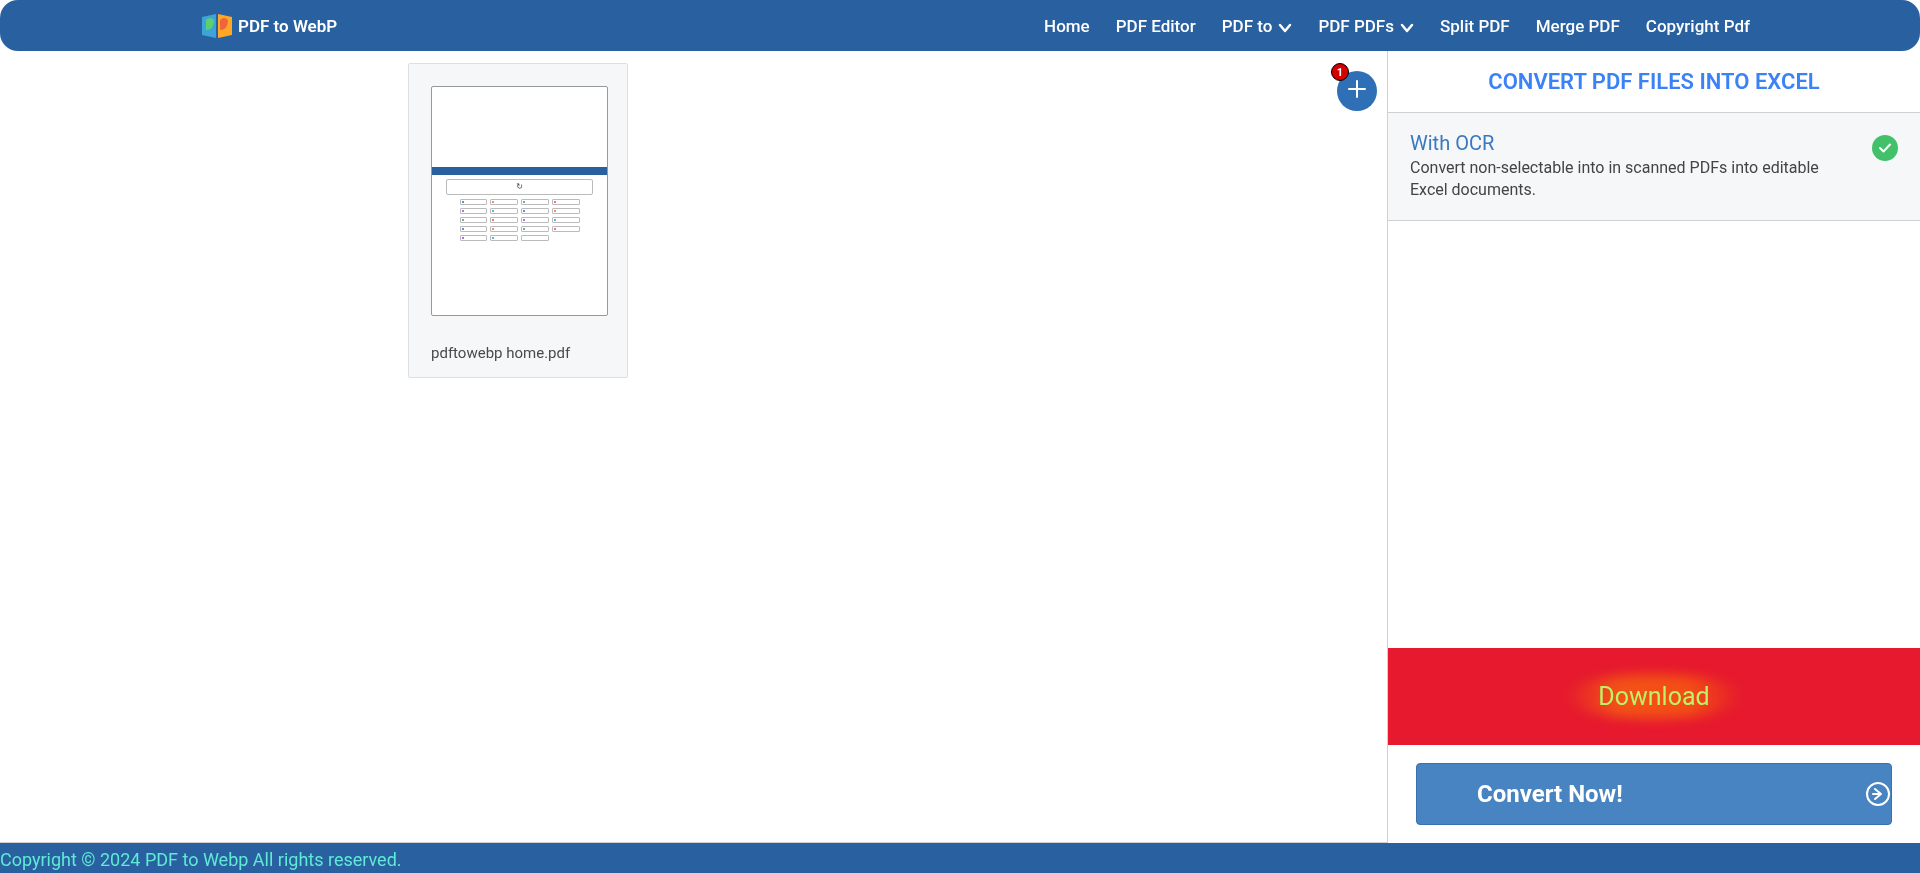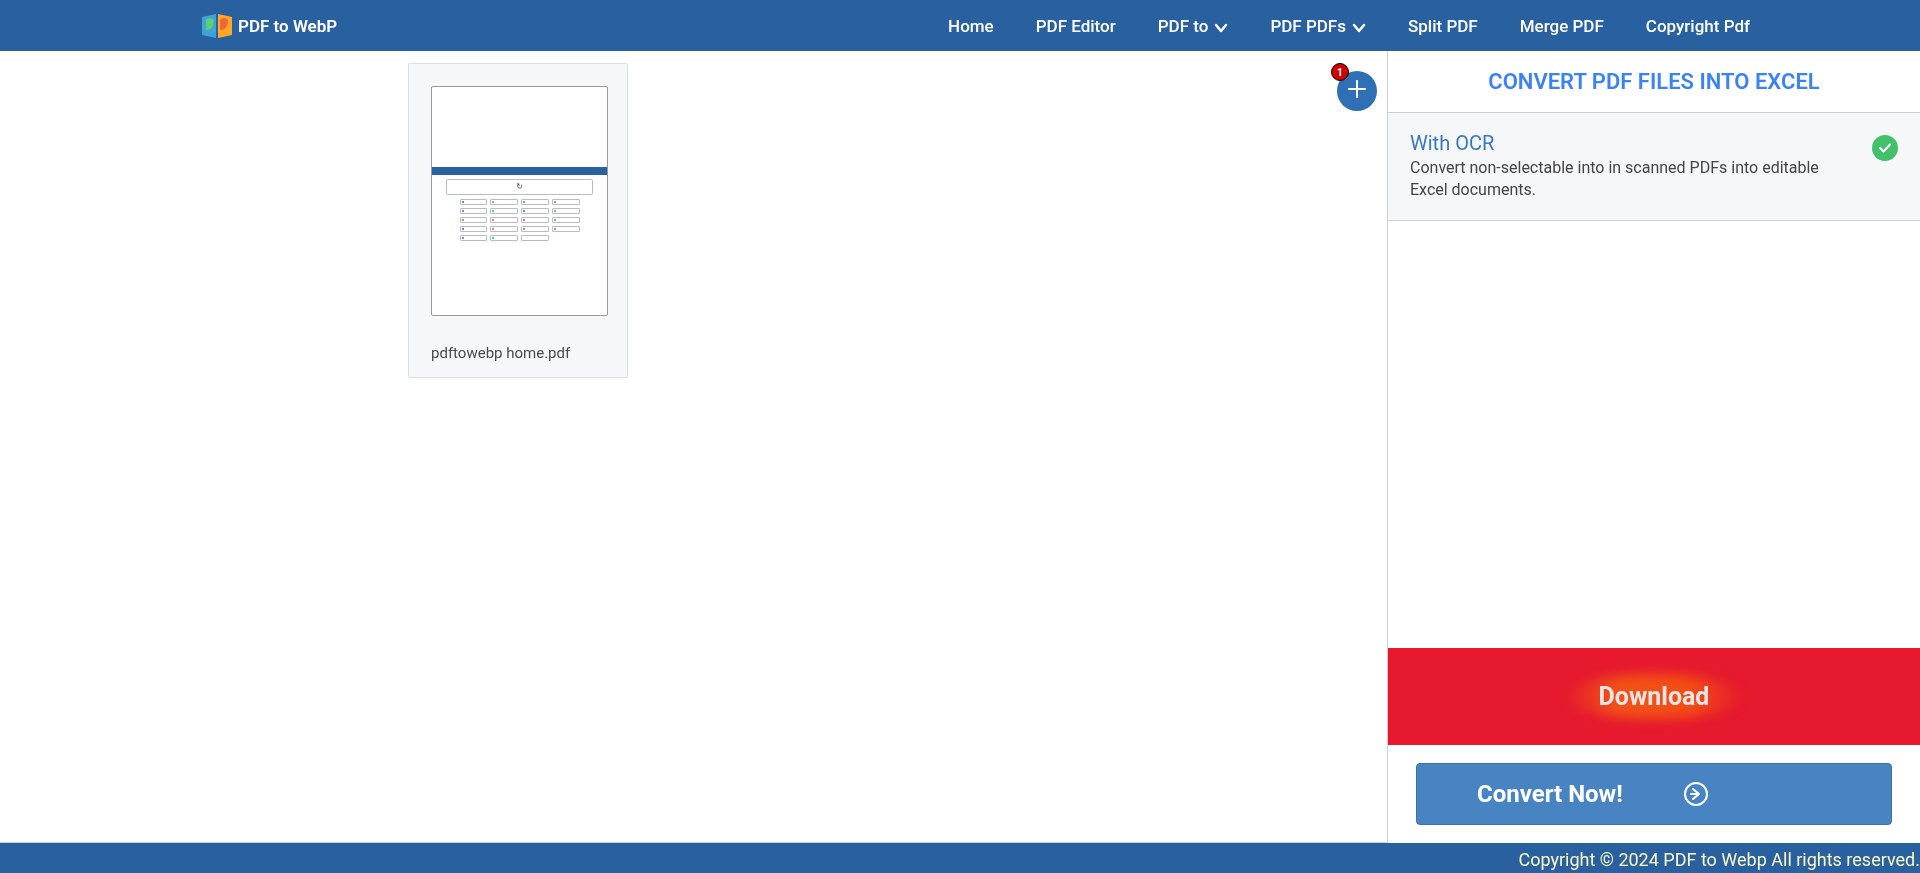--- a/index.html
+++ b/index.html
@@ -1,23 +1,23 @@
 <!DOCTYPE html>
 <html><head>
 <meta charset="utf-8">
 <style>
   * { box-sizing: border-box; margin: 0; padding: 0; }
   html, body { width: 100%; height: 100%; font-family: -apple-system, BlinkMacSystemFont, "Segoe UI", Roboto, Arial, sans-serif; }
   body { display: flex; flex-direction: column; min-height: 873px; }
 
   
-  .header { background: #2961a0; display: flex; align-items: center; padding: 0 0 0 200px; height: 51px; }
+  .header { background: #2961a0; display: flex; align-items: center; padding: 0 0 0 200px; height: 51px; border-radius: 18px; }
   .logo { display: flex; align-items: center; color: #fff; font-weight: 600; font-size: 17px; gap: 4px; cursor: pointer; }
   .logo-icon { width: 34px; height: 28px; }
-  nav { display: flex; gap: 42px; margin-left: auto; margin-right: 170px; }
+  nav { display: flex; gap: 26px; margin-left: auto; margin-right: 170px; }
   .nav-item { color: #fff; font-size: 17px; font-weight: 500; display: flex; align-items: center; gap: 6px; cursor: pointer; }
   .chev { width: 14px; height: 14px; display: inline-block; }
 
   
   .content { flex: 1; display: flex; position: relative; background: #fff; }
   .work-area { position: relative; flex: 1; border-right: 1px solid #d0d0d0; border-bottom: 1px solid #d0d0d0; min-height: 625px; background: #fff; }
 
   
   .file-card { position: absolute; left: 408px; top: 12px; width: 220px; background: #f6f7f9; border: 1px solid #dcdfe3; border-radius: 2px; padding: 22px 22px 15px; }
   .thumb { width: 177px; height: 230px; background: #fff; border: 1px solid #999; border-radius: 2px; margin: 0 auto 28px; position: relative; }
@@ -42,28 +42,28 @@
   .side-title { padding: 18px 20px; text-align:center; font-size: 22px; font-weight:600; color:#3b82f6;}
   .ocr-box { border-top:1px solid #d0d0d0; border-bottom:1px solid #d0d0d0; background:#f6f7f9; padding:18px 22px; display:flex; gap:18px;}
   .ocr-text{ flex:1;}
   .ocr-label{ color:#3a78c0; font-size:20px; margin-bottom:2px;}
   .ocr-desc{ color:#444; font-size:16px; line-height:1.4;}
   .check { width:26px; height:26px; border-radius:50%; background:#42c16a; display:flex; align-items:center; justify-content:center; flex-shrink:0; margin-top:4px;}
   .check svg{width:14px;height:14px;}
   .spacer{ flex:1;}
   .download-row { background:#e6192e; padding: 34px 0; display:flex; align-items:center; justify-content:center; position:relative;}
   .dl-highlight { position:absolute; width:180px; height:45px; background:linear-gradient(90deg, rgba(255,200,0,0) 0%, rgba(255,140,0,0.5) 30%, rgba(255,120,0,0.55) 70%, rgba(255,200,0,0) 100%); filter:blur(6px); border-radius:50%; }
-  .dl-text{ position:relative; font-size:25px; font-weight:700; color:#e5e5e5;}
+  .dl-text{ position:relative; font-size:25px; font-weight:400; color:#bef264;}
   .convert-wrap{ padding:18px 28px;}
-  .convert-btn{ width:100%; background:#4883c2; border:1px solid #3a70ac; color:#fff; font-size:24px; font-weight:700; padding:16px 0; border-radius:4px; display:flex; align-items:center; justify-content:flex-start; gap:60px; cursor:pointer;}
+  .convert-btn{ width:100%; background:#4883c2; border:1px solid #3a70ac; color:#fff; font-size:24px; font-weight:700; padding:16px 0; border-radius:4px; display:flex; align-items:center; justify-content:space-between; gap:60px; cursor:pointer;}
   .convert-btn .label{margin-left:60px;}
   .arrow-circ{width:26px;height:26px;}
 
   
-  .footer { background:#2961a0; color:#fef9c3; text-align:right; font-size:18px; padding: 6px 0 3px; }
+  .footer { background:#2961a0; color:#5eead4; text-align:left; font-size:18px; padding: 6px 0 3px; }
 </style>
 </head>
 <body>
 
 <div class="header">
   <div class="logo">
     <span class="logo-icon">
       <svg viewBox="0 0 34 28">
         <path d="M2 5 L16 2 L16 26 L2 23 Z" fill="#3da3d8"></path>
         <path d="M18 2 L32 5 L32 23 L18 26 Z" fill="#ffa826"></path>

